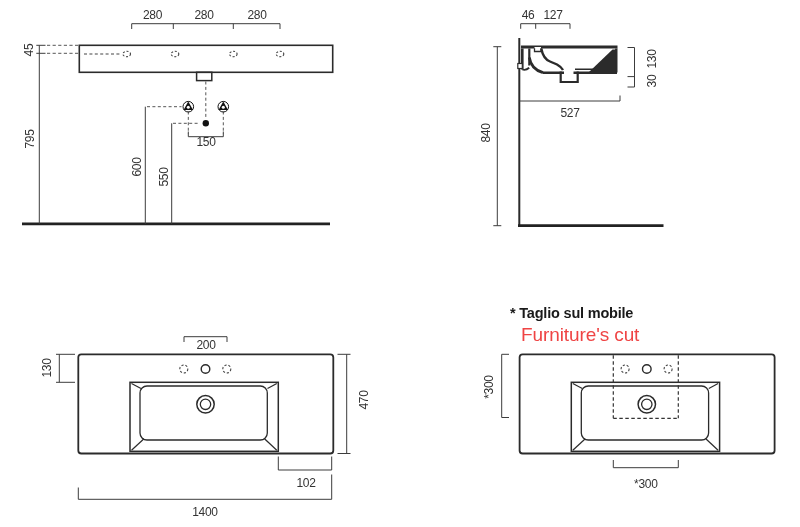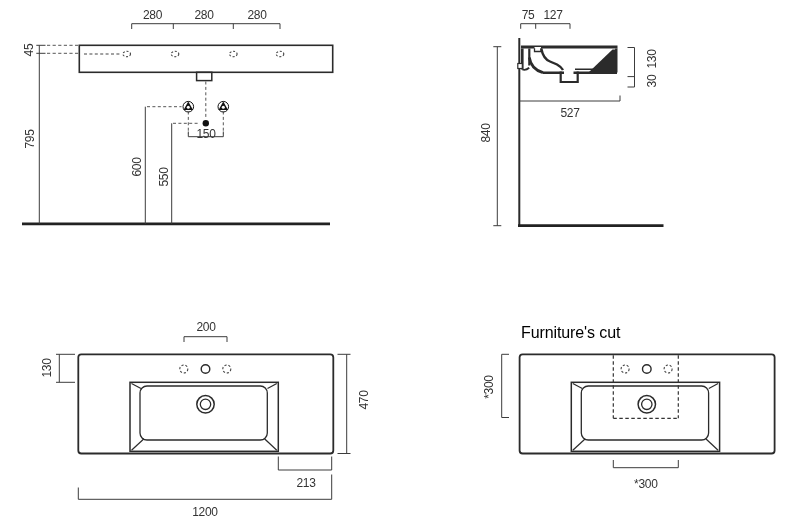--- a/index.html
+++ b/index.html
@@ -11,21 +11,21 @@
   .lbl{
     position:absolute;font-size:12px;letter-spacing:-0.3px;color:#333;
     white-space:nowrap;transform:translate(-50%,-50%);line-height:1;
   }
   .rot{transform:translate(-50%,-50%) rotate(-90deg);}
   .title-it{
     position:absolute;font-size:14.5px;font-weight:700;color:#1a1a1a;
     letter-spacing:-0.2px;white-space:nowrap;line-height:1;
   }
   .title-en{
-    position:absolute;font-size:16px;font-weight:400;color:#000000;
+    position:absolute;font-size:19px;font-weight:400;color:#ef4444;
     letter-spacing:-0.1px;white-space:nowrap;line-height:1;
   }
 </style>
 </head>
 <body>
 
 <div id="stage">
 
   <svg width="800" height="527" viewBox="0 0 800 527">
 
@@ -239,32 +239,33 @@
     </g>
   </svg>
 
   <span class="lbl" style="left:152.5px;top:15px">280</span>
   <span class="lbl" style="left:204px;top:15px">280</span>
   <span class="lbl" style="left:257px;top:15px">280</span>
   <span class="lbl rot" style="left:29px;top:49.5px">45</span>
   <span class="lbl rot" style="left:30px;top:139px">795</span>
   <span class="lbl rot" style="left:137px;top:167px">600</span>
   <span class="lbl rot" style="left:163.5px;top:177px">550</span>
-  <span class="lbl" style="left:206px;top:134px">150</span>
-
-  <span class="lbl" style="left:528px;top:14.5px">75</span>
+  <span class="lbl" style="left:206px;top:142px">150</span>
+
+  <span class="lbl" style="left:528px;top:14.5px">46</span>
   <span class="lbl" style="left:553px;top:14.5px">127</span>
   <span class="lbl rot" style="left:486px;top:133px">840</span>
   <span class="lbl rot" style="left:651.5px;top:58.5px">130</span>
   <span class="lbl rot" style="left:651.5px;top:81px">30</span>
   <span class="lbl" style="left:570px;top:112.7px">527</span>
 
-  <span class="lbl" style="left:206px;top:327px">200</span>
+  <span class="lbl" style="left:206px;top:345px">200</span>
   <span class="lbl rot" style="left:47px;top:367.5px">130</span>
   <span class="lbl rot" style="left:363.5px;top:400px">470</span>
-  <span class="lbl" style="left:306px;top:483px">213</span>
-  <span class="lbl" style="left:205px;top:511.5px">1200</span>
-
+  <span class="lbl" style="left:306px;top:483px">102</span>
+  <span class="lbl" style="left:205px;top:511.5px">1400</span>
+
+  <span class="title-it" style="left:510px;top:306px">* Taglio sul mobile</span>
   <span class="title-en" style="left:521px;top:325px">Furniture's cut</span>
   <span class="lbl rot" style="left:489px;top:386.5px">*300</span>
   <span class="lbl" style="left:645.8px;top:483.5px">*300</span>
 
 </div>
 
 </body></html>

